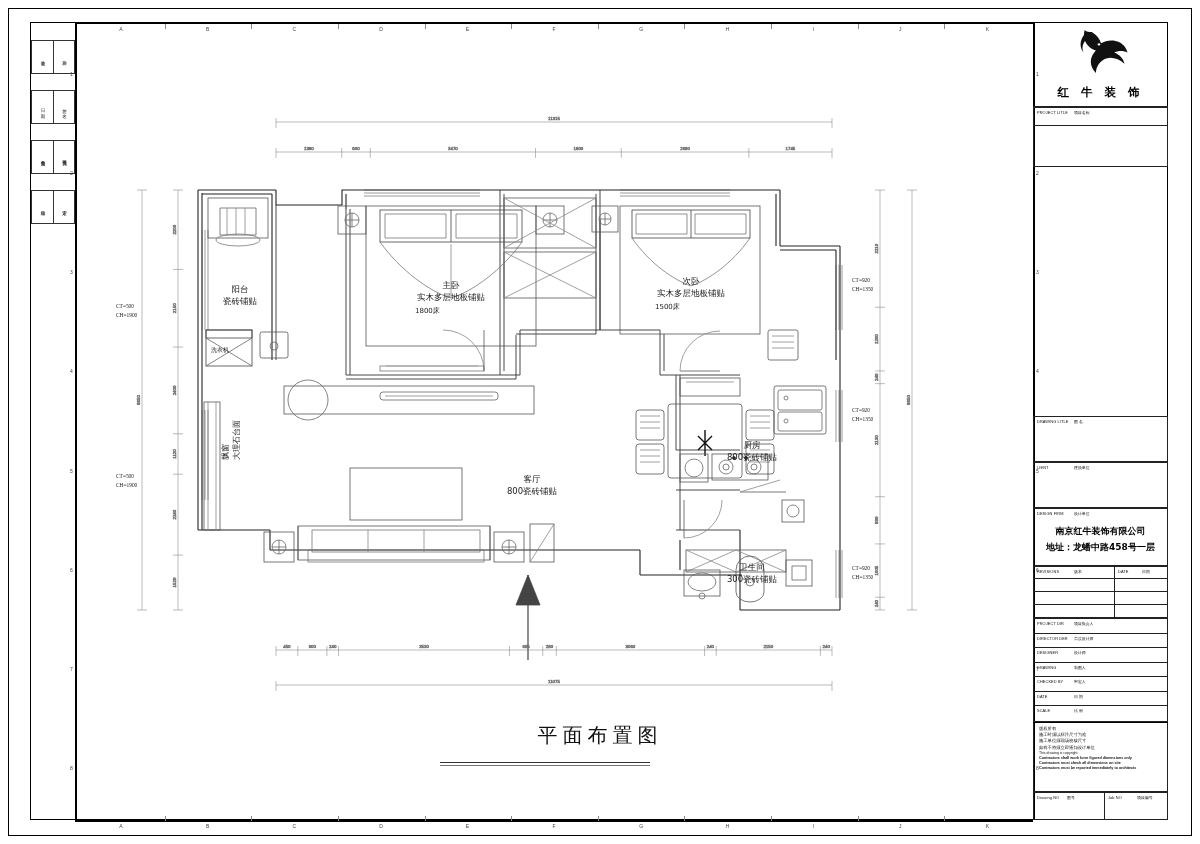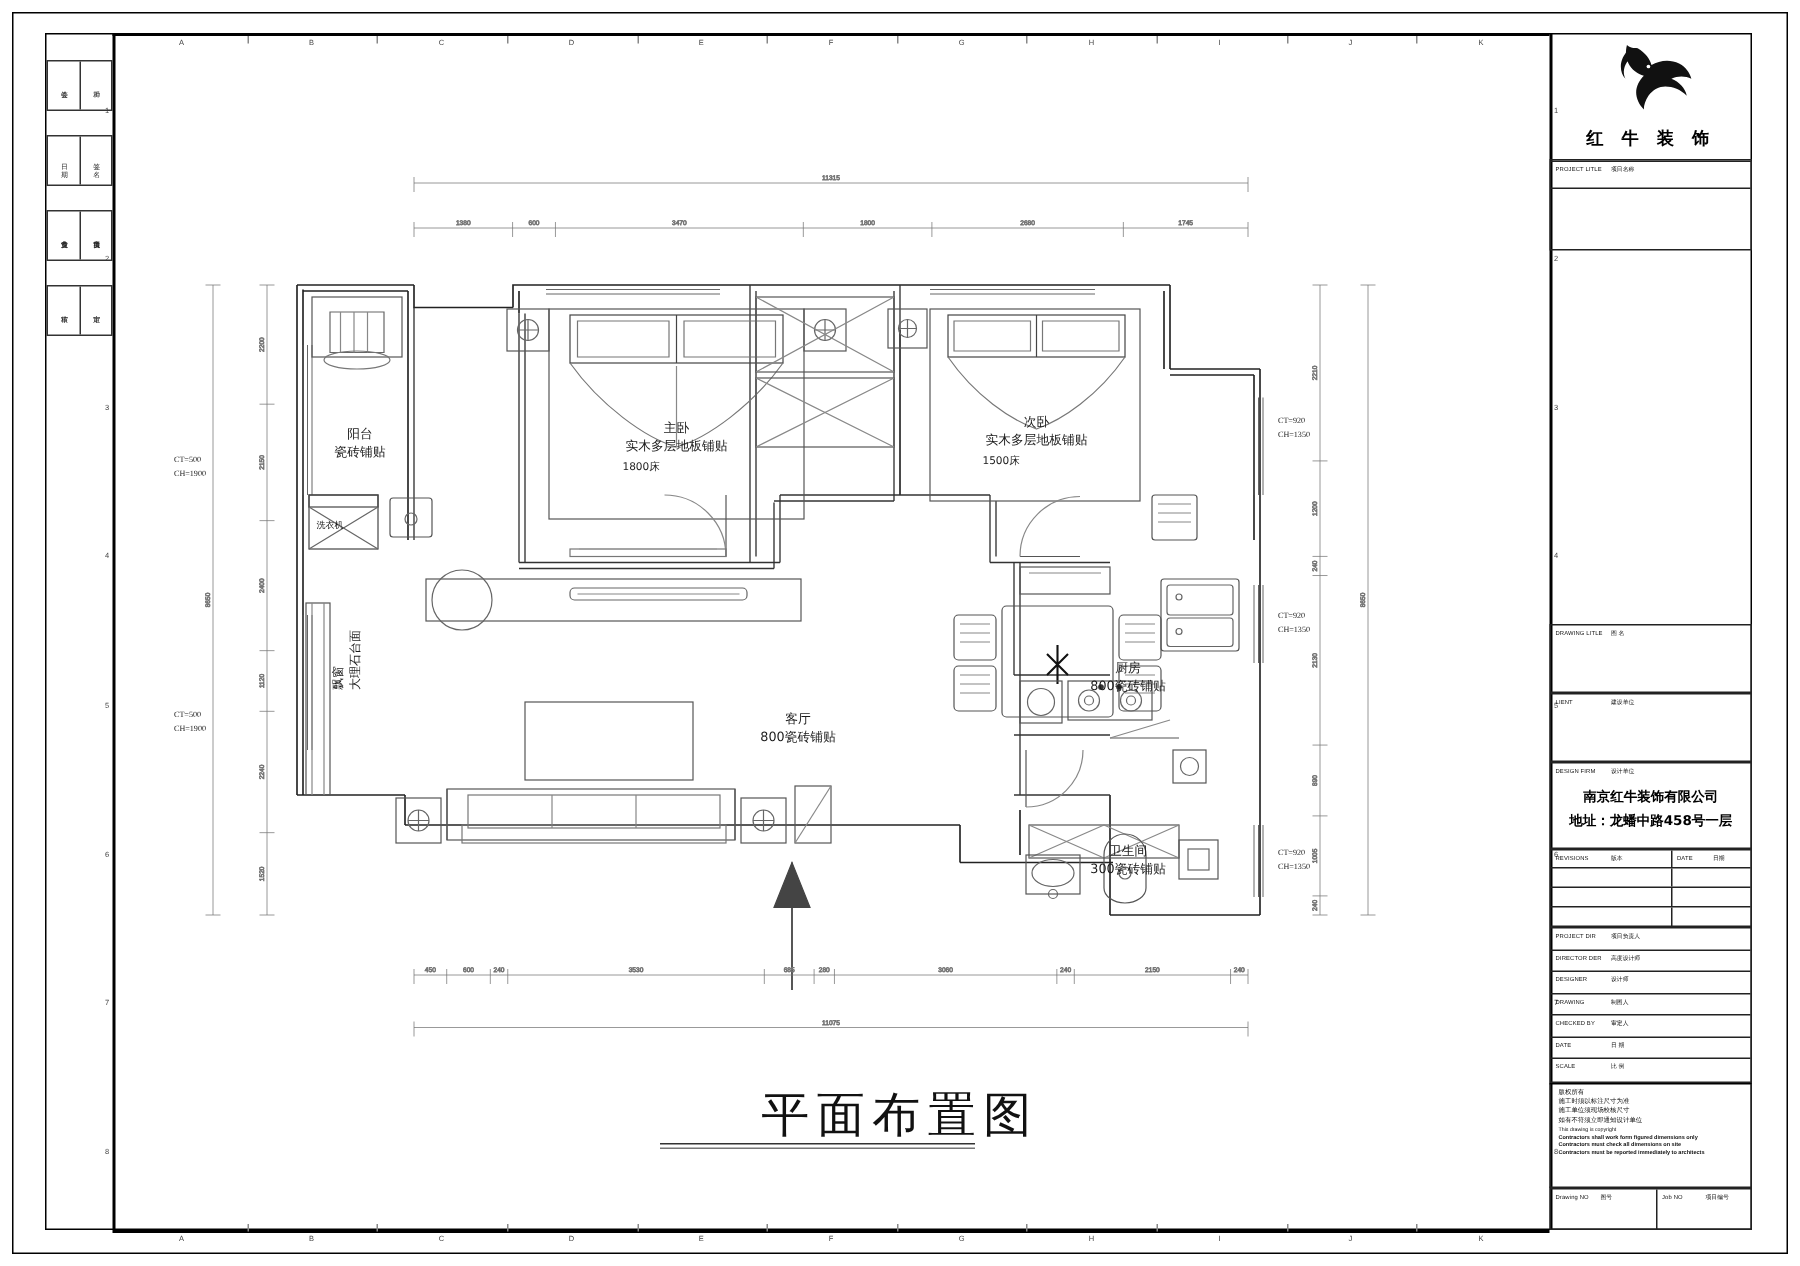--- a/index.html
+++ b/index.html
@@ -41,21 +41,21 @@
 
   .notes-box{position:absolute;left:1033px;width:135px;box-sizing:border-box;border:.7px solid #222;border-top:1.6px solid #000;padding:3px 4px 3px 5px;}
   .note-cn{font-size:4.3px;line-height:1.45;color:#111;font-family:"DejaVu Sans",sans-serif;}
   .note-en{font-size:3.5px;line-height:1.4;color:#111;}
   .note-en.b{font-weight:700;font-size:3.7px;}
 
   
   #plan{position:absolute;left:80px;top:30px;width:940px;height:700px;}
   svg{display:block;}
 
-  .ttl-main{position:absolute;left:0;width:1200px;text-align:center;top:722px;font-size:32px;letter-spacing:5px;color:#111;font-family:"DejaVu Sans",sans-serif;}
+  .ttl-main{position:absolute;left:0;width:1200px;text-align:center;top:722px;font-size:20px;letter-spacing:5px;color:#111;font-family:"DejaVu Sans",sans-serif;}
   .ttl-rule{position:absolute;left:440px;top:762px;width:210px;height:0;border-top:1.5px solid #333;}
   .ttl-rule2{position:absolute;left:440px;top:765px;width:210px;height:0;border-top:.6px solid #777;}
 
   .rlab{font-family:"DejaVu Sans",sans-serif;fill:#1a1a1a;}
   .dimtxt{font-family:"Liberation Sans",sans-serif;fill:#444;font-size:4.4px;}
   .ctlab{font-family:"Liberation Serif",serif;fill:#222;font-size:5.4px;}
 </style>
 </head>
 <body>
 

